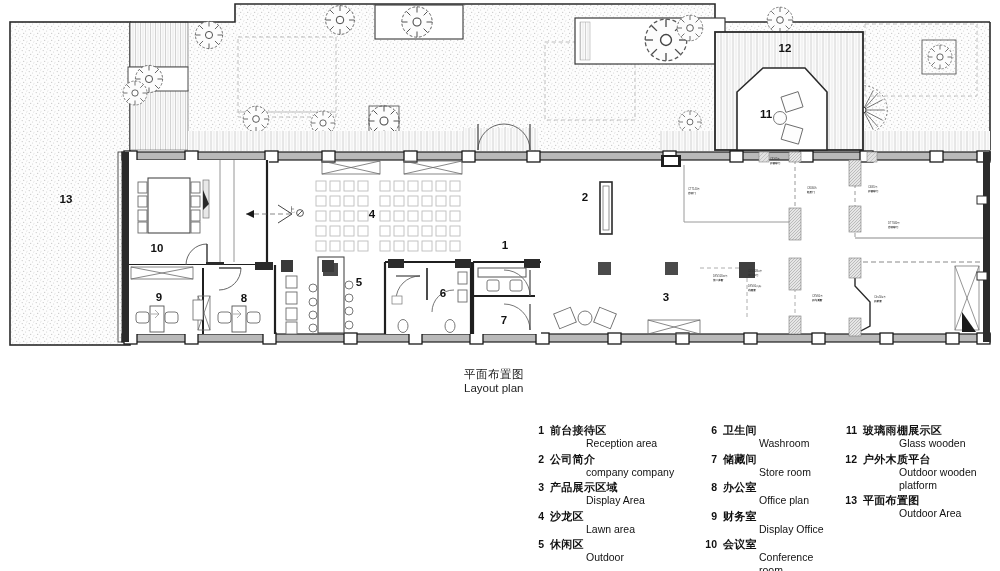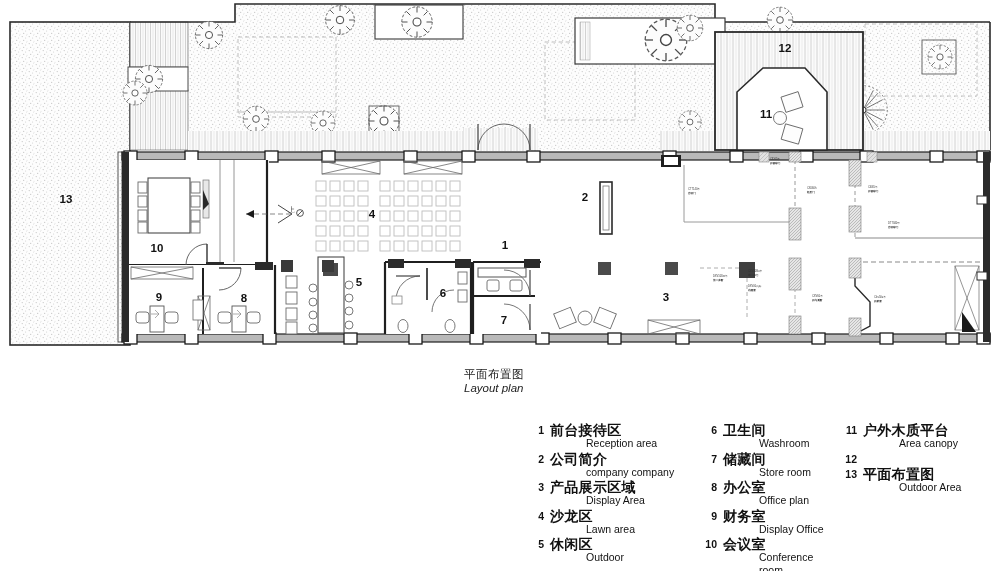--- a/index.html
+++ b/index.html
@@ -2,31 +2,31 @@
 <html><head>
 <meta charset="utf-8">
 <style>
   html,body{margin:0;padding:0;background:#ffffff;}
   body{width:1000px;height:571px;position:relative;overflow:hidden;
        font-family:"Liberation Sans","DejaVu Sans",sans-serif;color:#1a1a1a;}
   #plan-wrap{position:absolute;left:0;top:0;width:1000px;height:360px;}
   #plan-svg{display:block;}
   .cap{position:absolute;left:464px;top:368px;line-height:1.18;font-size:11px;color:#222;}
   .cap .zh{font-size:11.5px;letter-spacing:.5px;}
-  .cap .en{font-size:11.5px;font-style:italic;}
+  .cap .en{font-size:11.5px;}
   #legend{position:absolute;left:525px;top:424px;width:470px;height:146px;}
   .lcol{position:absolute;top:0;}
   .lcol.c1{left:0;width:168px;}
   .lcol.c2{left:173px;width:140px;}
   .lcol.c3{left:313px;width:160px;}
   .lrow{display:flex;align-items:flex-start;margin-bottom:2.5px;}
   .lnum{width:19px;text-align:right;padding-right:6px;font-size:10.5px;
         font-weight:bold;color:#111;flex:0 0 auto;line-height:13px;}
   .ltxt{line-height:13px;}
-  .ltxt .zh{display:block;font-size:14px;font-weight:bold;color:#111;letter-spacing:.3px;}
+  .ltxt .zh{display:block;font-size:11px;font-weight:bold;color:#111;letter-spacing:.3px;}
   .ltxt .en{display:block;font-size:10.5px;color:#111;padding-left:36px;}
   .micro{font-size:2.6px;fill:#333;font-family:"Liberation Sans",sans-serif;}
 </style>
 </head>
 <body>
 
 <div id="plan-wrap">
 <svg id="plan-svg" width="1000" height="360" viewBox="0 0 1000 360" xmlns="http://www.w3.org/2000/svg">
   <defs>
     <pattern id="lawn" width="7" height="7" patternUnits="userSpaceOnUse">
@@ -620,26 +620,30 @@
         <div class="ltxt">
           <span class="zh">会议室</span>
           <span class="en">Conference room</span>
         </div>
       </div>
     </div>
   <div class="lcol c3" id="lcol2">
       <div class="lrow">
         <div class="lnum">11</div>
         <div class="ltxt">
+          <span class="zh">玻璃雨棚展示区</span>
+          <span class="en">Glass wooden</span>
+        </div>
+      </div>
+      <div class="lrow">
+        <div class="lnum">12</div>
+        <div class="ltxt">
           <span class="zh">户外木质平台</span>
-          <span class="en">Area canopy</span>
-        </div>
-      </div>
-      <div class="lrow">
-        <div class="lnum">12</div>
+          <span class="en">Outdoor wooden platform</span>
+        </div>
       </div>
       <div class="lrow">
         <div class="lnum">13</div>
         <div class="ltxt">
           <span class="zh">平面布置图</span>
           <span class="en">Outdoor Area</span>
         </div>
       </div>
     </div>
 </div>

